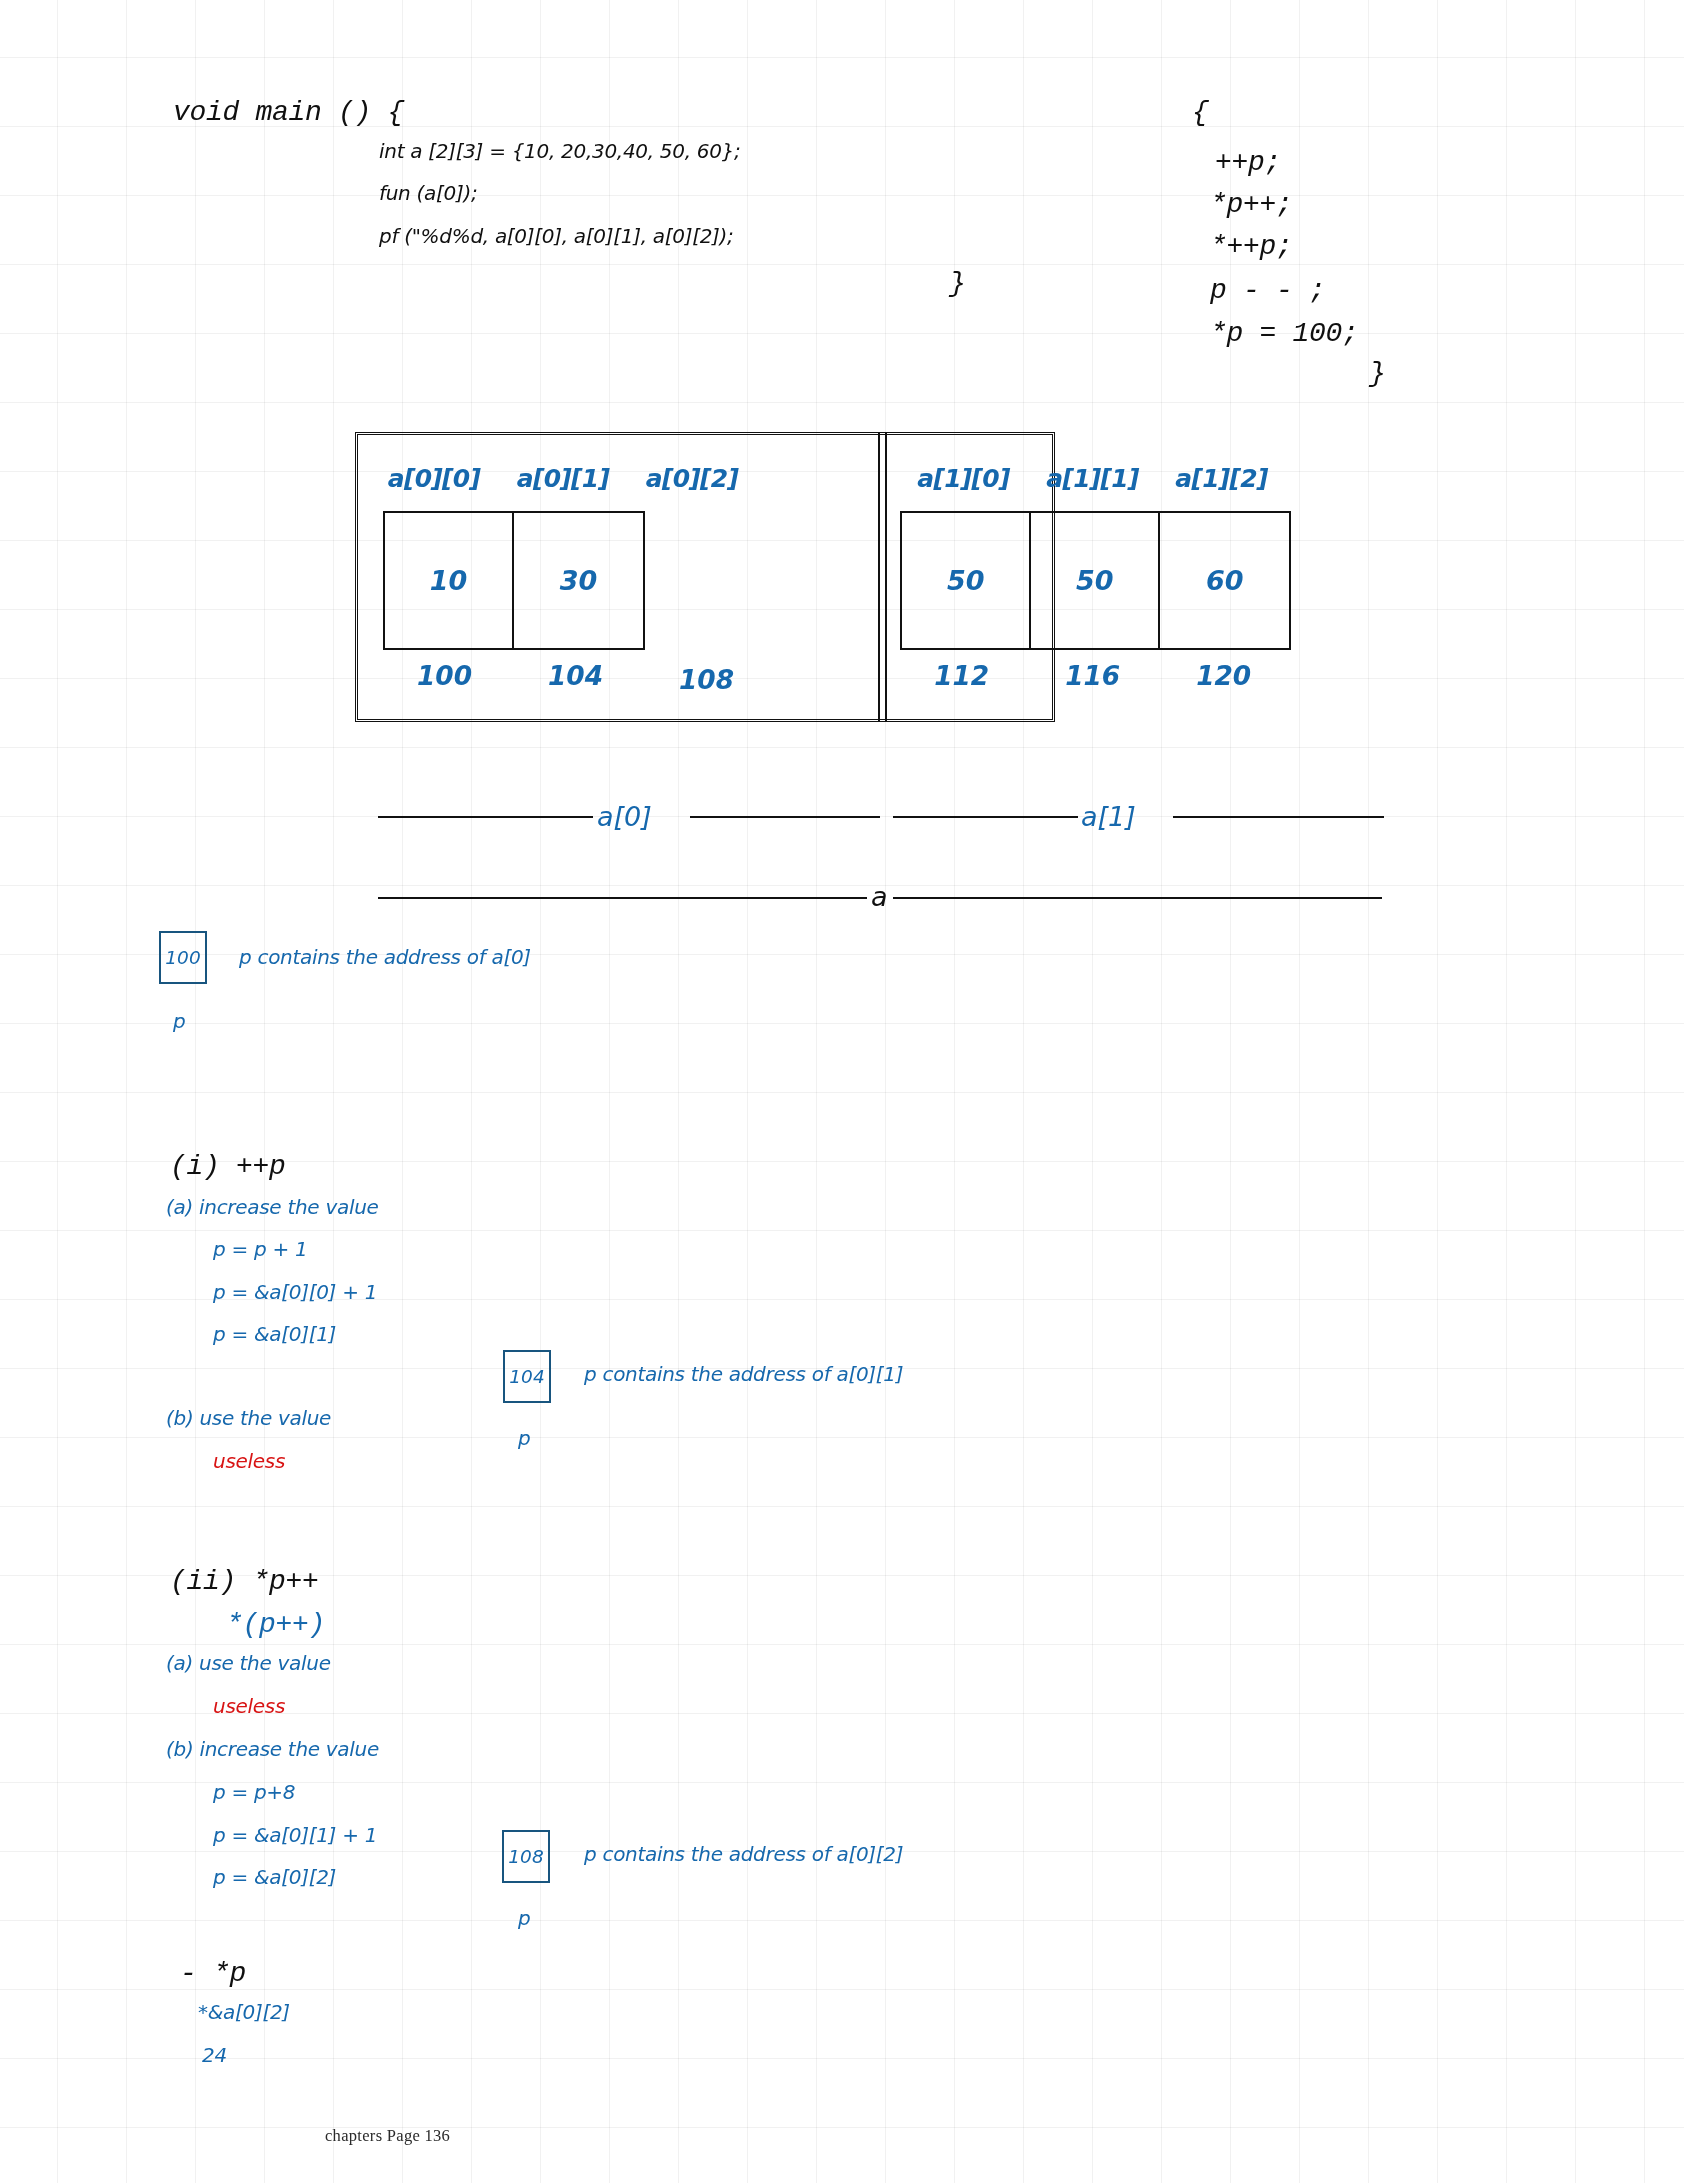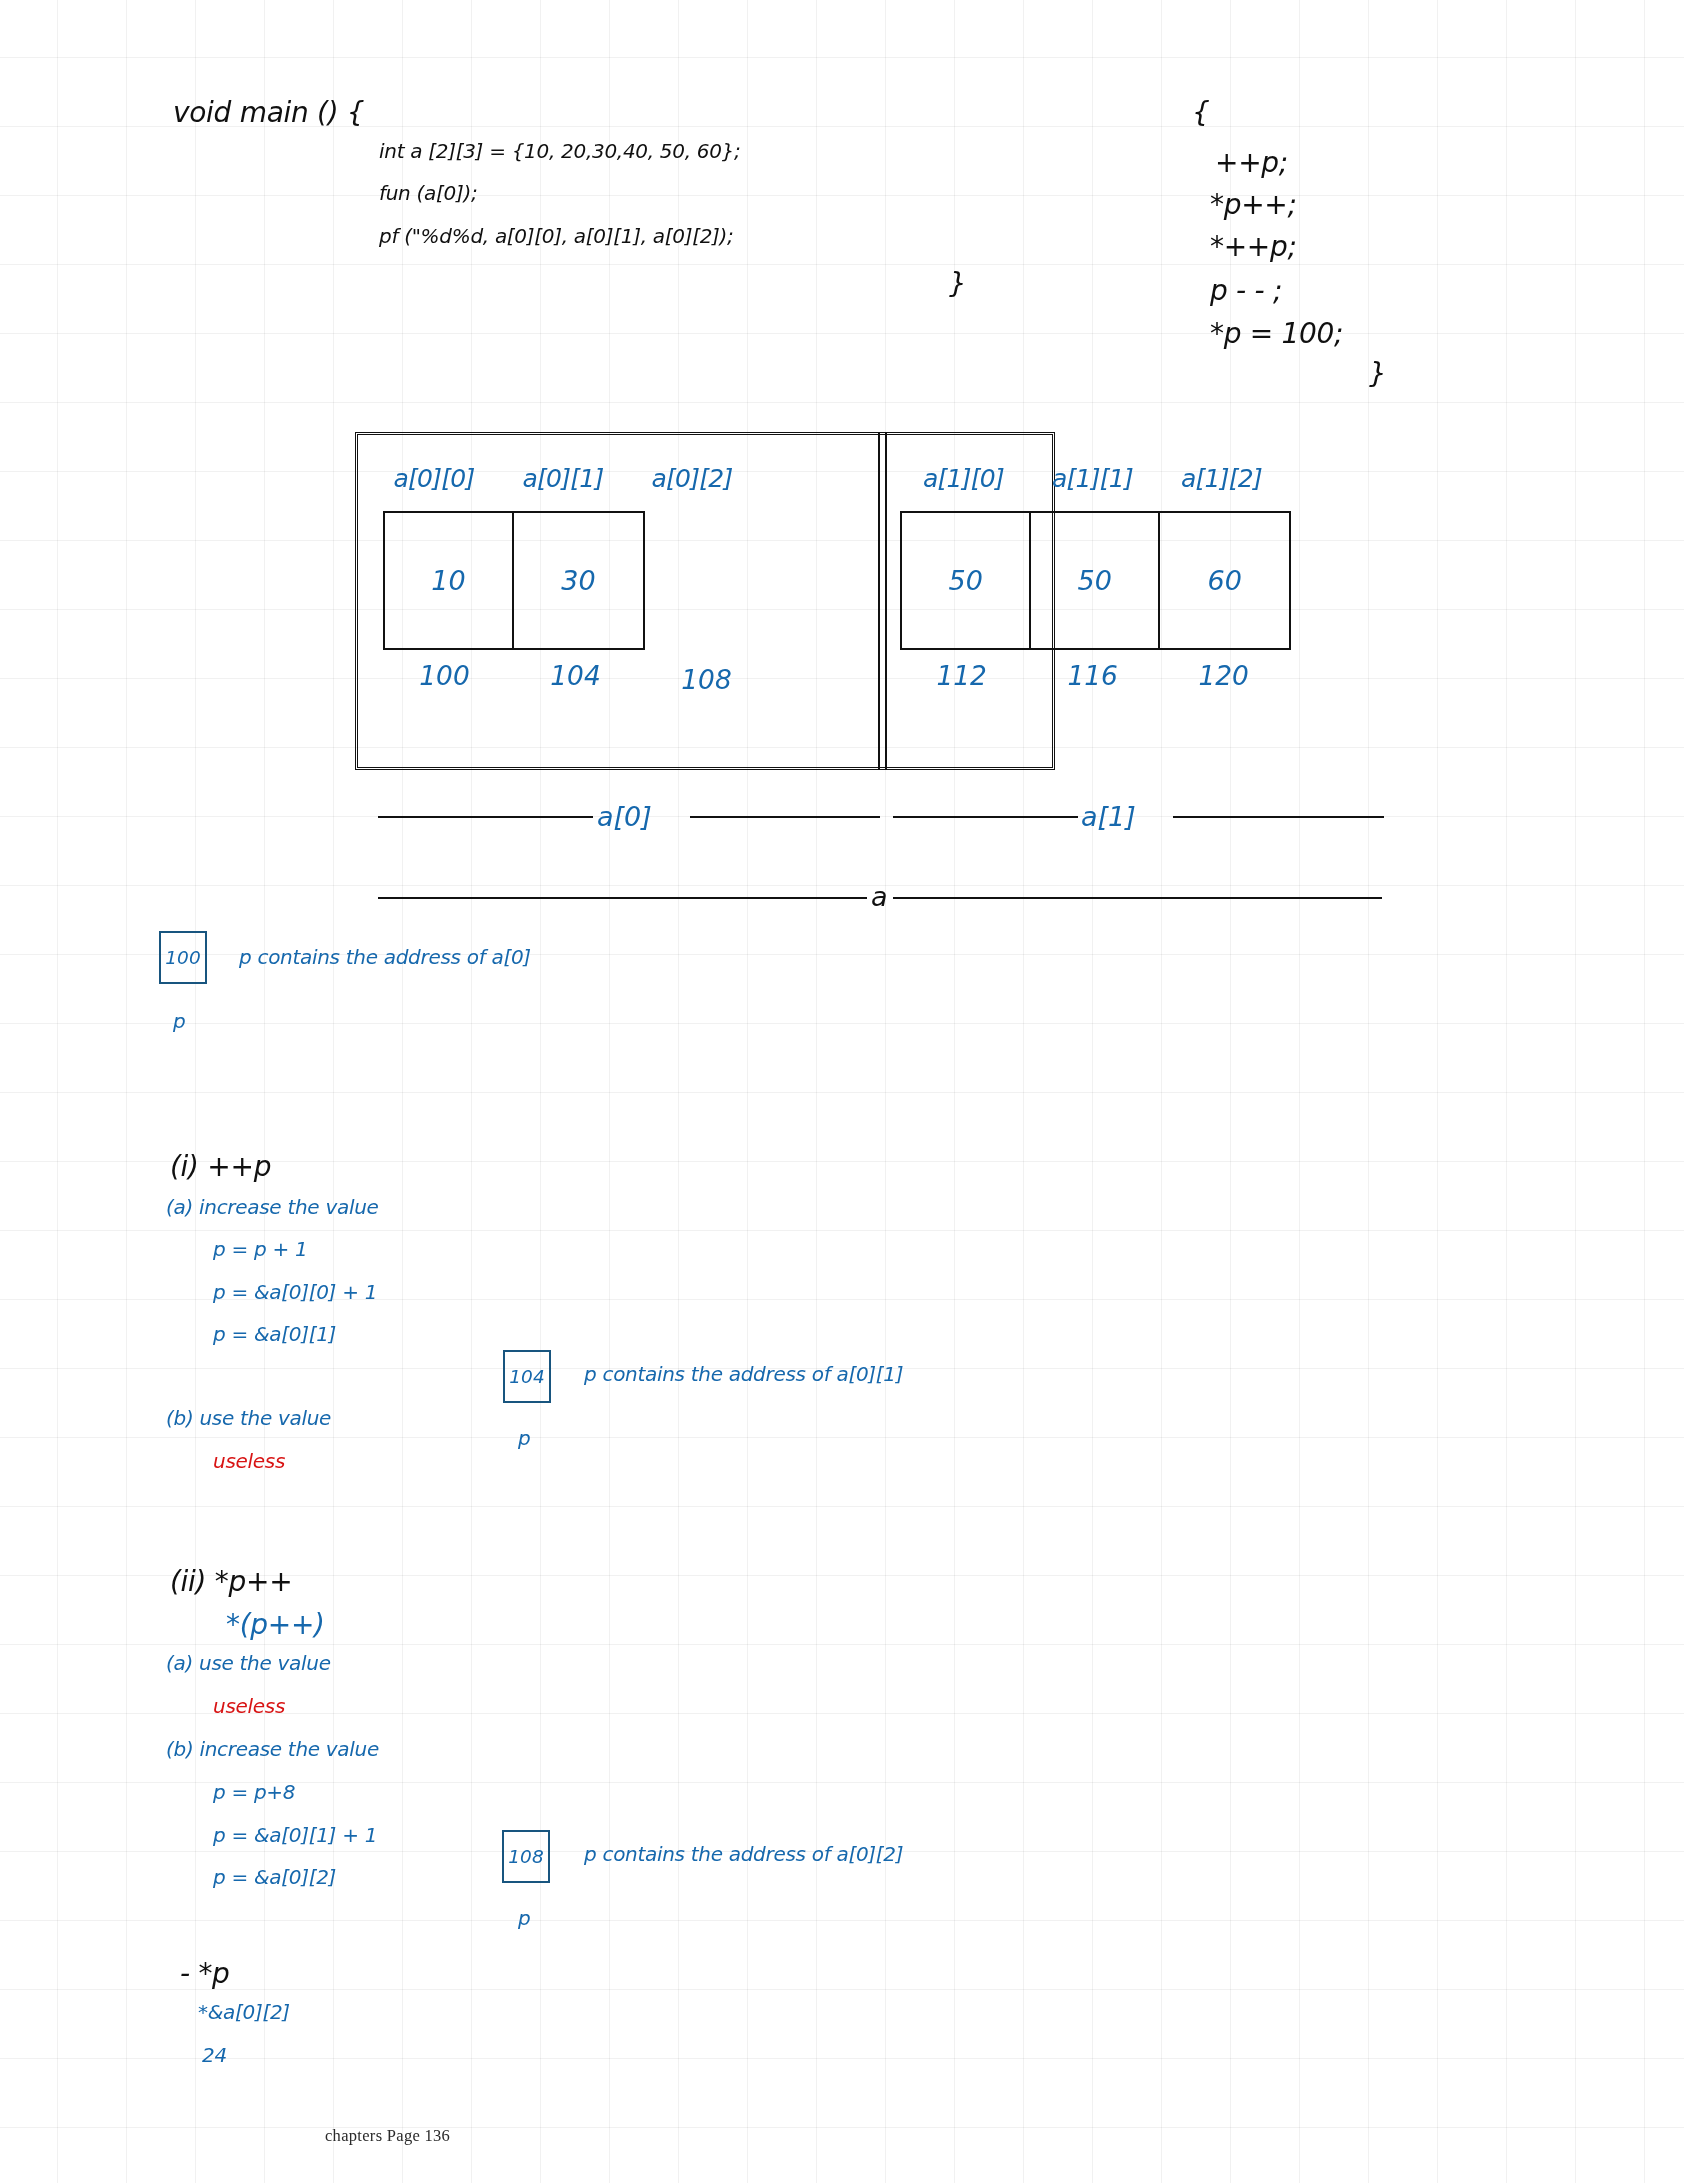--- a/index.html
+++ b/index.html
@@ -30,30 +30,31 @@
     font-style: italic;
     font-weight: 400;
     white-space: pre;
     letter-spacing: -0.3px;
     line-height: 1;
   }
   .ink-black { color: #101010; }
   .ink-blue  { color: #1668ad; }
   .ink-red   { color: #d81414; }
 
-  .s-xl  { font-size: 28px; }
+  .s-xl  { font-size: 28px; font-family: Liberation Mono, monospace; }
   .s-lg  { font-size: 20px; }
 
   
   #array-diagram {
     position: absolute;
     left: 355px;
     top: 432px;
     width: 700px;
-    height: 338px;
+    height: 290px;
+    font-weight: bold;
   }
   .outer-frame {
     position: absolute;
     left: 0; top: 0;
     width: 100%; height: 100%;
     border: 3.3px double #111;
     box-sizing: border-box;
   }
   .half {
     position: absolute;

